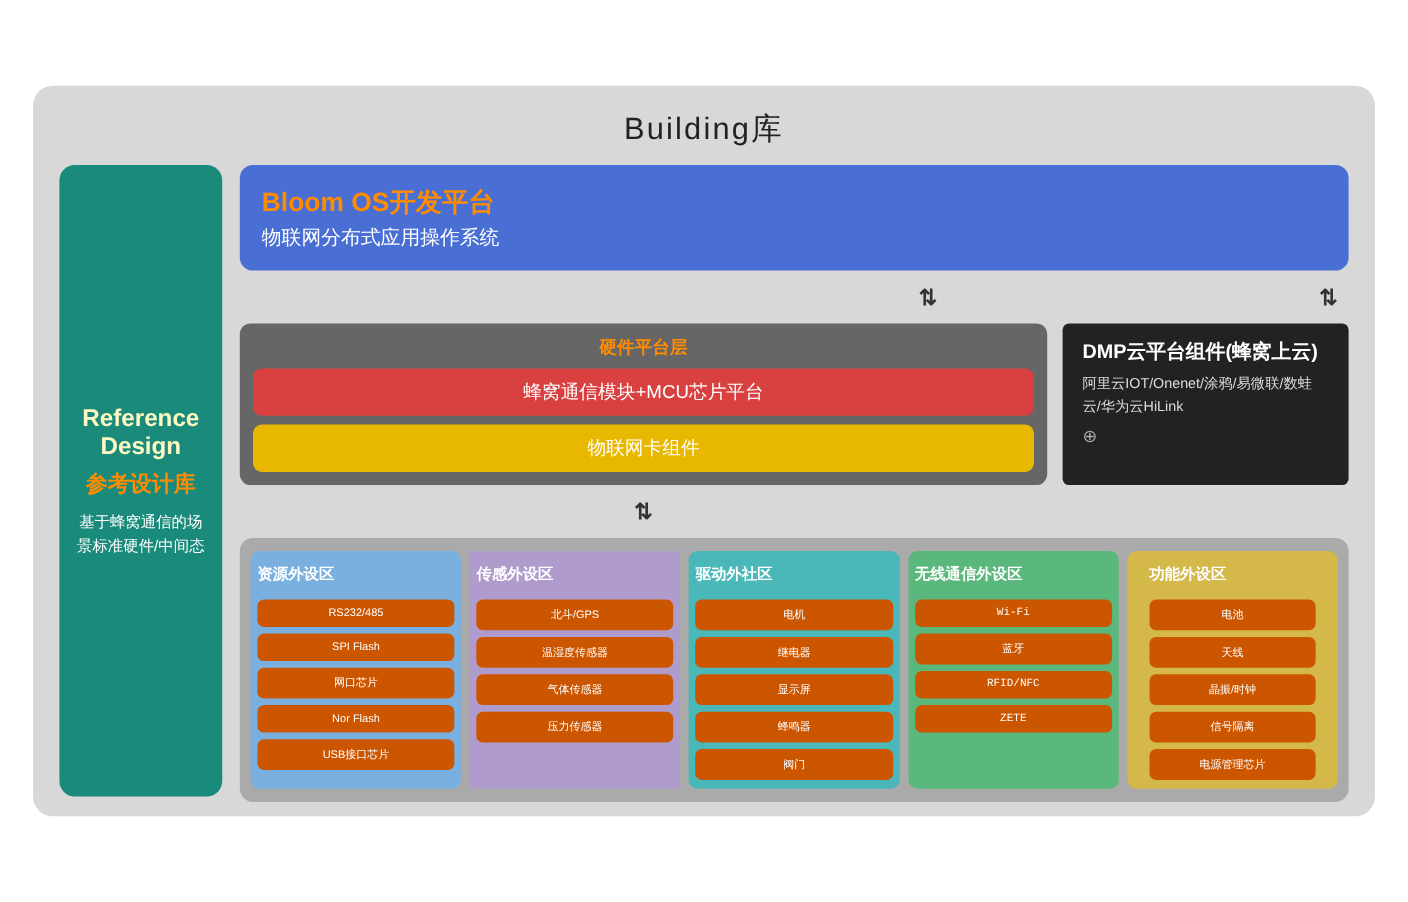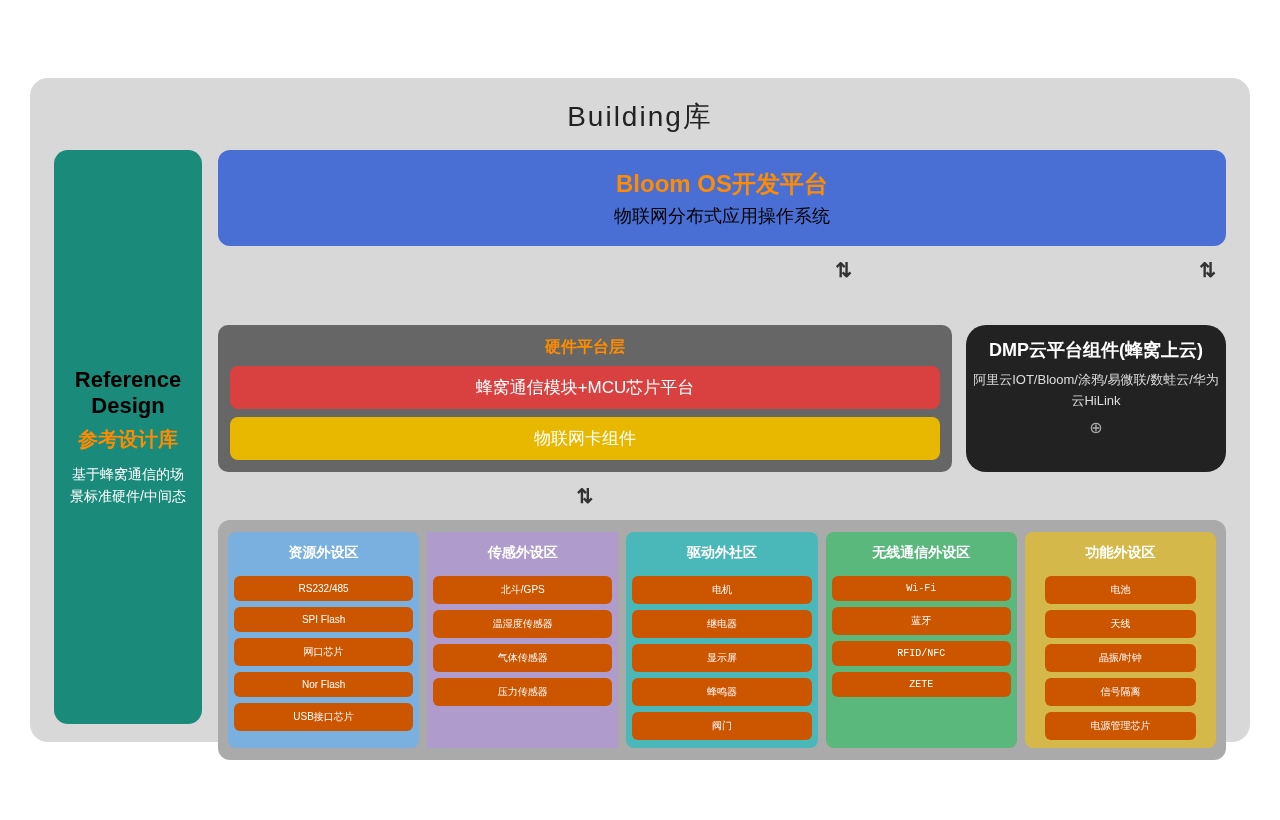--- a/index.html
+++ b/index.html
@@ -46,21 +46,21 @@
       min-width: 148px;
       display: flex;
       flex-direction: column;
       align-items: center;
       justify-content: center;
       padding: 20px 14px;
       text-align: center;
     }
 
     .sidebar-title-en {
-      color: #000000;
+      color: #fef9c3;
       font-size: 22px;
       font-weight: bold;
       line-height: 1.2;
       margin-bottom: 6px;
     }
 
     .sidebar-title-cn {
       color: #ff8c00;
       font-size: 20px;
       font-weight: bold;
@@ -79,41 +79,40 @@
       display: flex;
       flex-direction: column;
       gap: 12px;
     }
 
     
     .bloom-os-box {
       background: #4a6fd4;
       border-radius: 12px;
       padding: 18px 20px;
-      text-align: center;
+      text-align: left;
     }
 
     .bloom-os-title {
       color: #ff8c00;
       font-size: 24px;
       font-weight: bold;
       margin-bottom: 4px;
     }
 
     .bloom-os-subtitle {
-      color: #000000;
+      color: #ffffff;
       font-size: 18px;
     }
 
     
     .middle-row {
       display: flex;
       gap: 14px;
       align-items: stretch;
-      margin-top: 31px;
     }
 
     .hardware-section {
       background: #666;
       border-radius: 10px;
       padding: 12px;
       flex: 1;
     }
 
     .hardware-title {
@@ -138,26 +137,25 @@
       background: #e8b800;
       border-radius: 8px;
       color: #fff;
       text-align: center;
       padding: 10px;
       font-size: 17px;
     }
 
     .dmp-section {
       background: #222;
-      border-radius: 20px;
-      padding: 14px 4px;
+      border-radius: 6px;
+      padding: 14px 18px;
       width: 260px;
       min-width: 260px;
       color: #fff;
-      text-align: center;
     }
 
     .dmp-title {
       font-size: 18px;
       font-weight: bold;
       margin-bottom: 8px;
       line-height: 1.3;
     }
 
     .dmp-subtitle {
@@ -220,21 +218,21 @@
 
     .col-bg-yellow {
       background: #d4b84a;
       border-radius: 8px;
       padding: 8px 20px;
     }
 
     .col-header {
       color: #fff;
       font-size: 14px;
-      text-align: center;
+      text-align: left;
       font-weight: bold;
       margin-bottom: 4px;
       padding: 4px 0;
     }
 
     .item-btn {
       background: #cc5500;
       border-radius: 6px;
       color: #fff;
       text-align: center;
@@ -299,21 +297,21 @@
       <div class="middle-row">
 
         <div class="hardware-section">
           <div class="hardware-title">硬件平台层</div>
           <div class="hardware-row1">蜂窝通信模块+MCU芯片平台</div>
           <div class="hardware-row2">物联网卡组件</div>
         </div>
 
         <div class="dmp-section">
           <div class="dmp-title">DMP云平台组件(蜂窝上云)</div>
-          <div class="dmp-subtitle">阿里云IOT/Bloom/涂鸦/易微联/数蛙云/华为云HiLink</div>
+          <div class="dmp-subtitle">阿里云IOT/Onenet/涂鸦/易微联/数蛙云/华为云HiLink</div>
           <div class="dmp-plus">⊕</div>
         </div>
 
       </div>
 
       <div class="arrows-row">
         <div style="flex:1; display:flex; justify-content:center;">
           <span class="double-arrow">⇅</span>
         </div>
         <div style="width:274px"></div>

